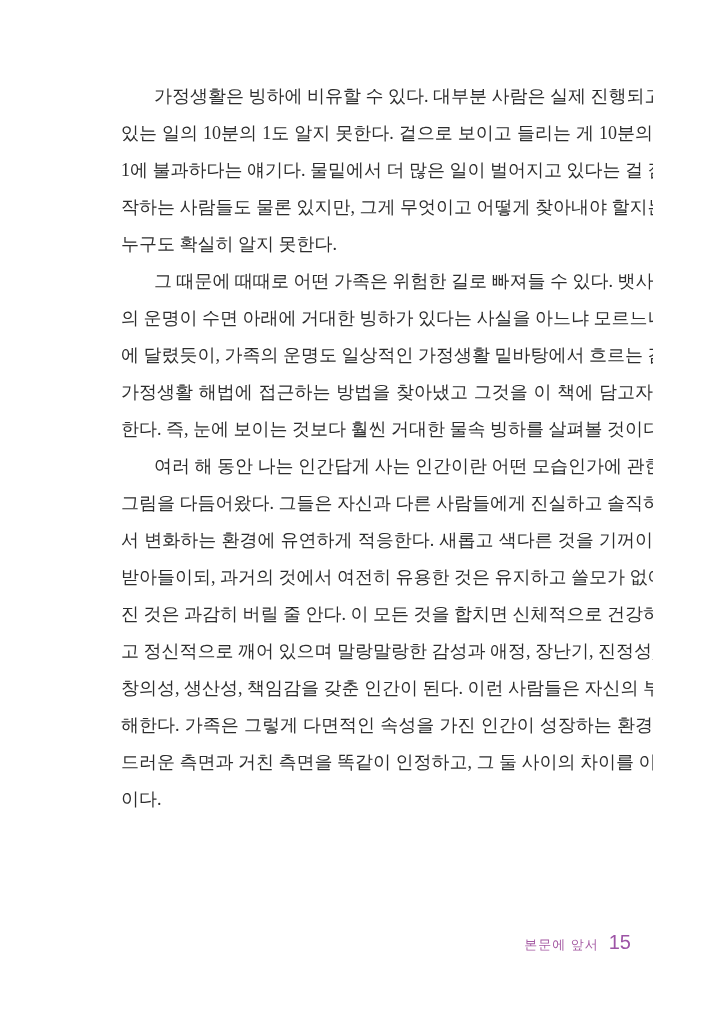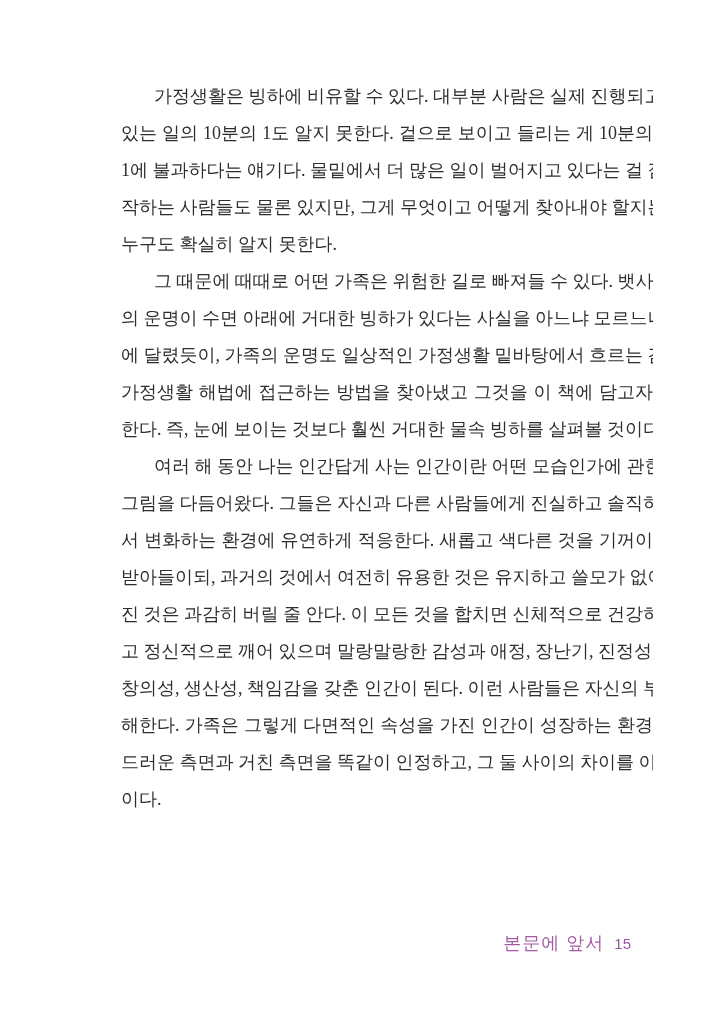--- a/index.html
+++ b/index.html
@@ -44,27 +44,27 @@
   }
   .footer {
     position: absolute;
     right: 92px;
     top: 931px;
     display: flex;
     align-items: baseline;
     gap: 10px;
   }
   .footer .section-label {
-    font-size: 18px;
+    font-size: 13px;
     color: #a55aa3;
     letter-spacing: 1px;
     font-family: "Liberation Sans", sans-serif;
   }
   .footer .page-number {
-    font-size: 15px;
+    font-size: 20px;
     color: #9d54a6;
     font-family: "Liberation Sans", sans-serif;
   }
 </style>
 </head>
 <body>
 
 <div class="page">
 
   <div class="text-block" id="text-block">

